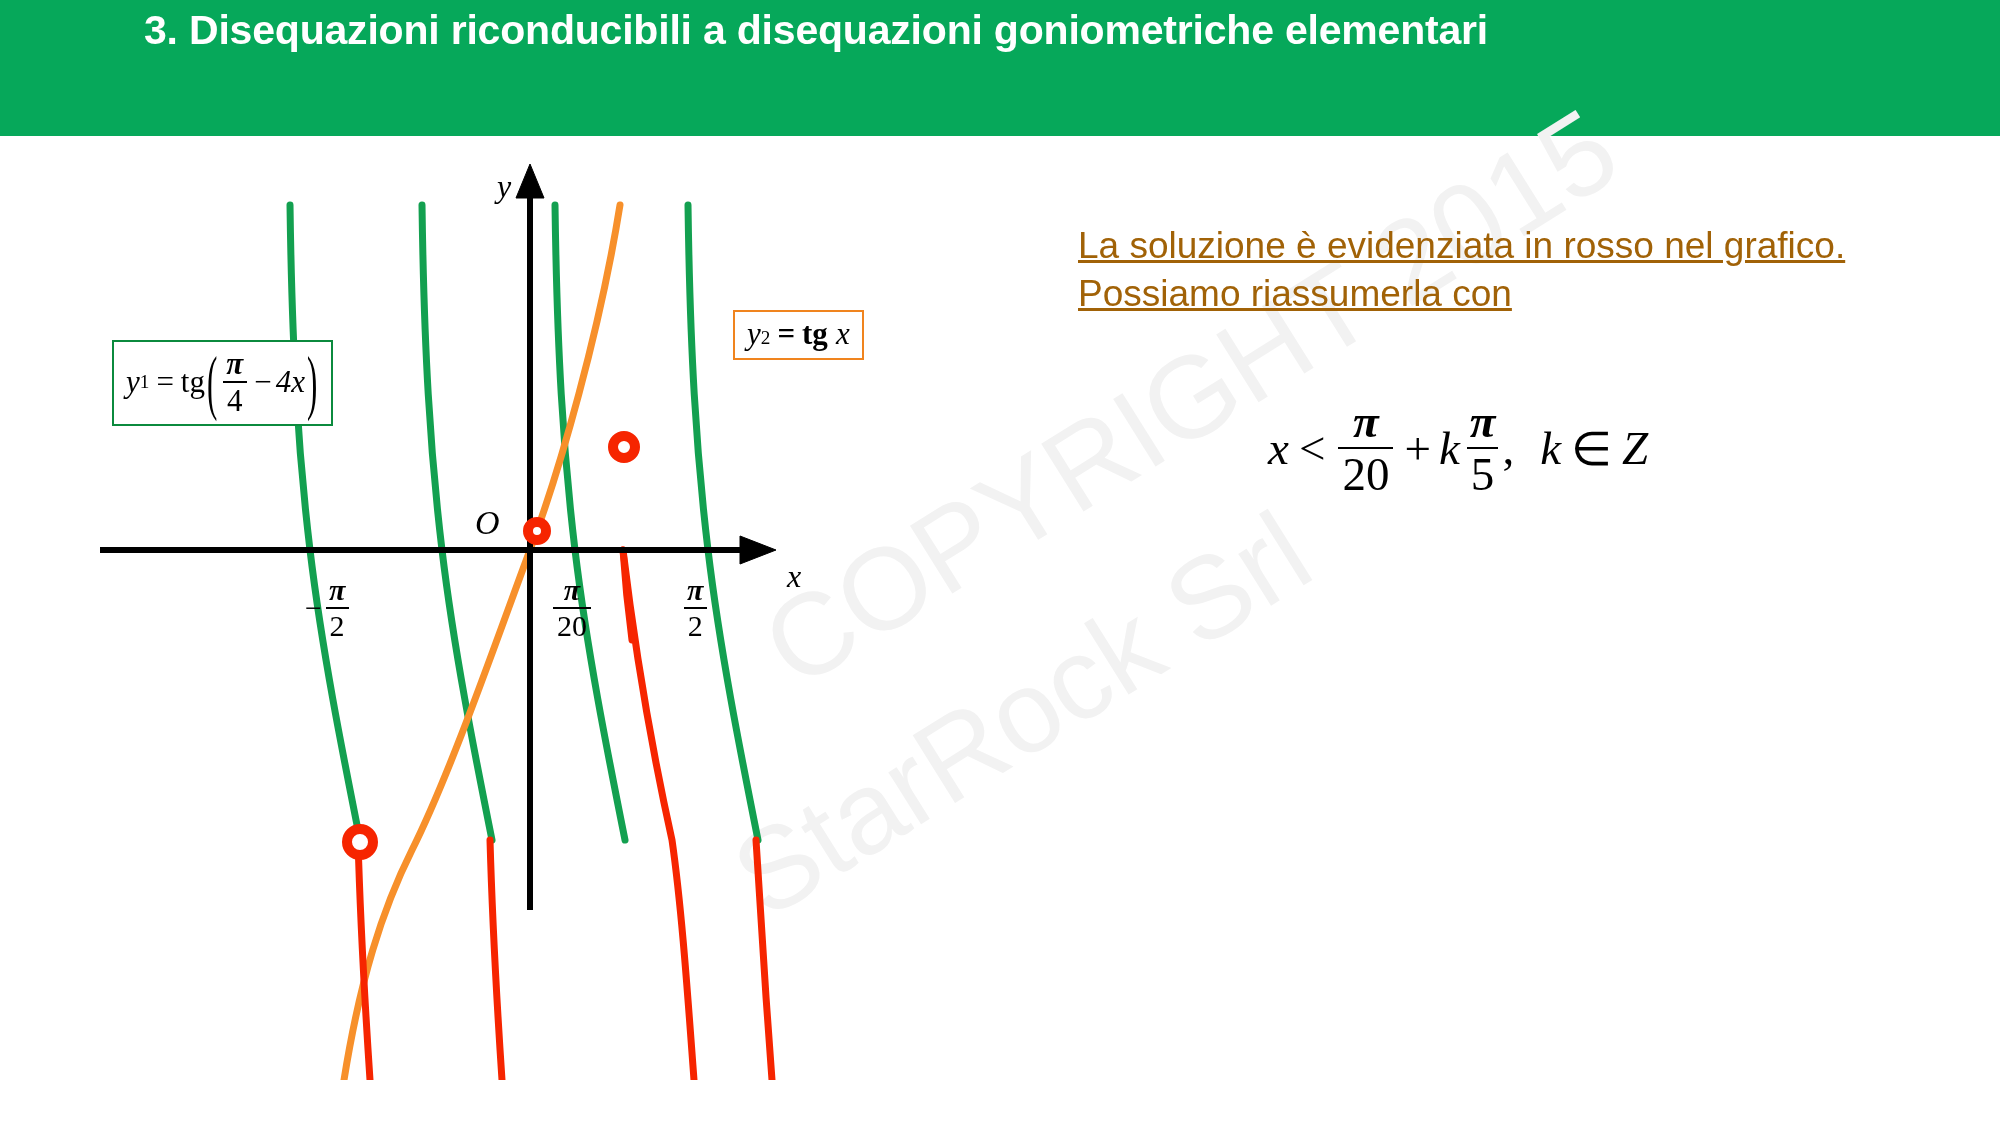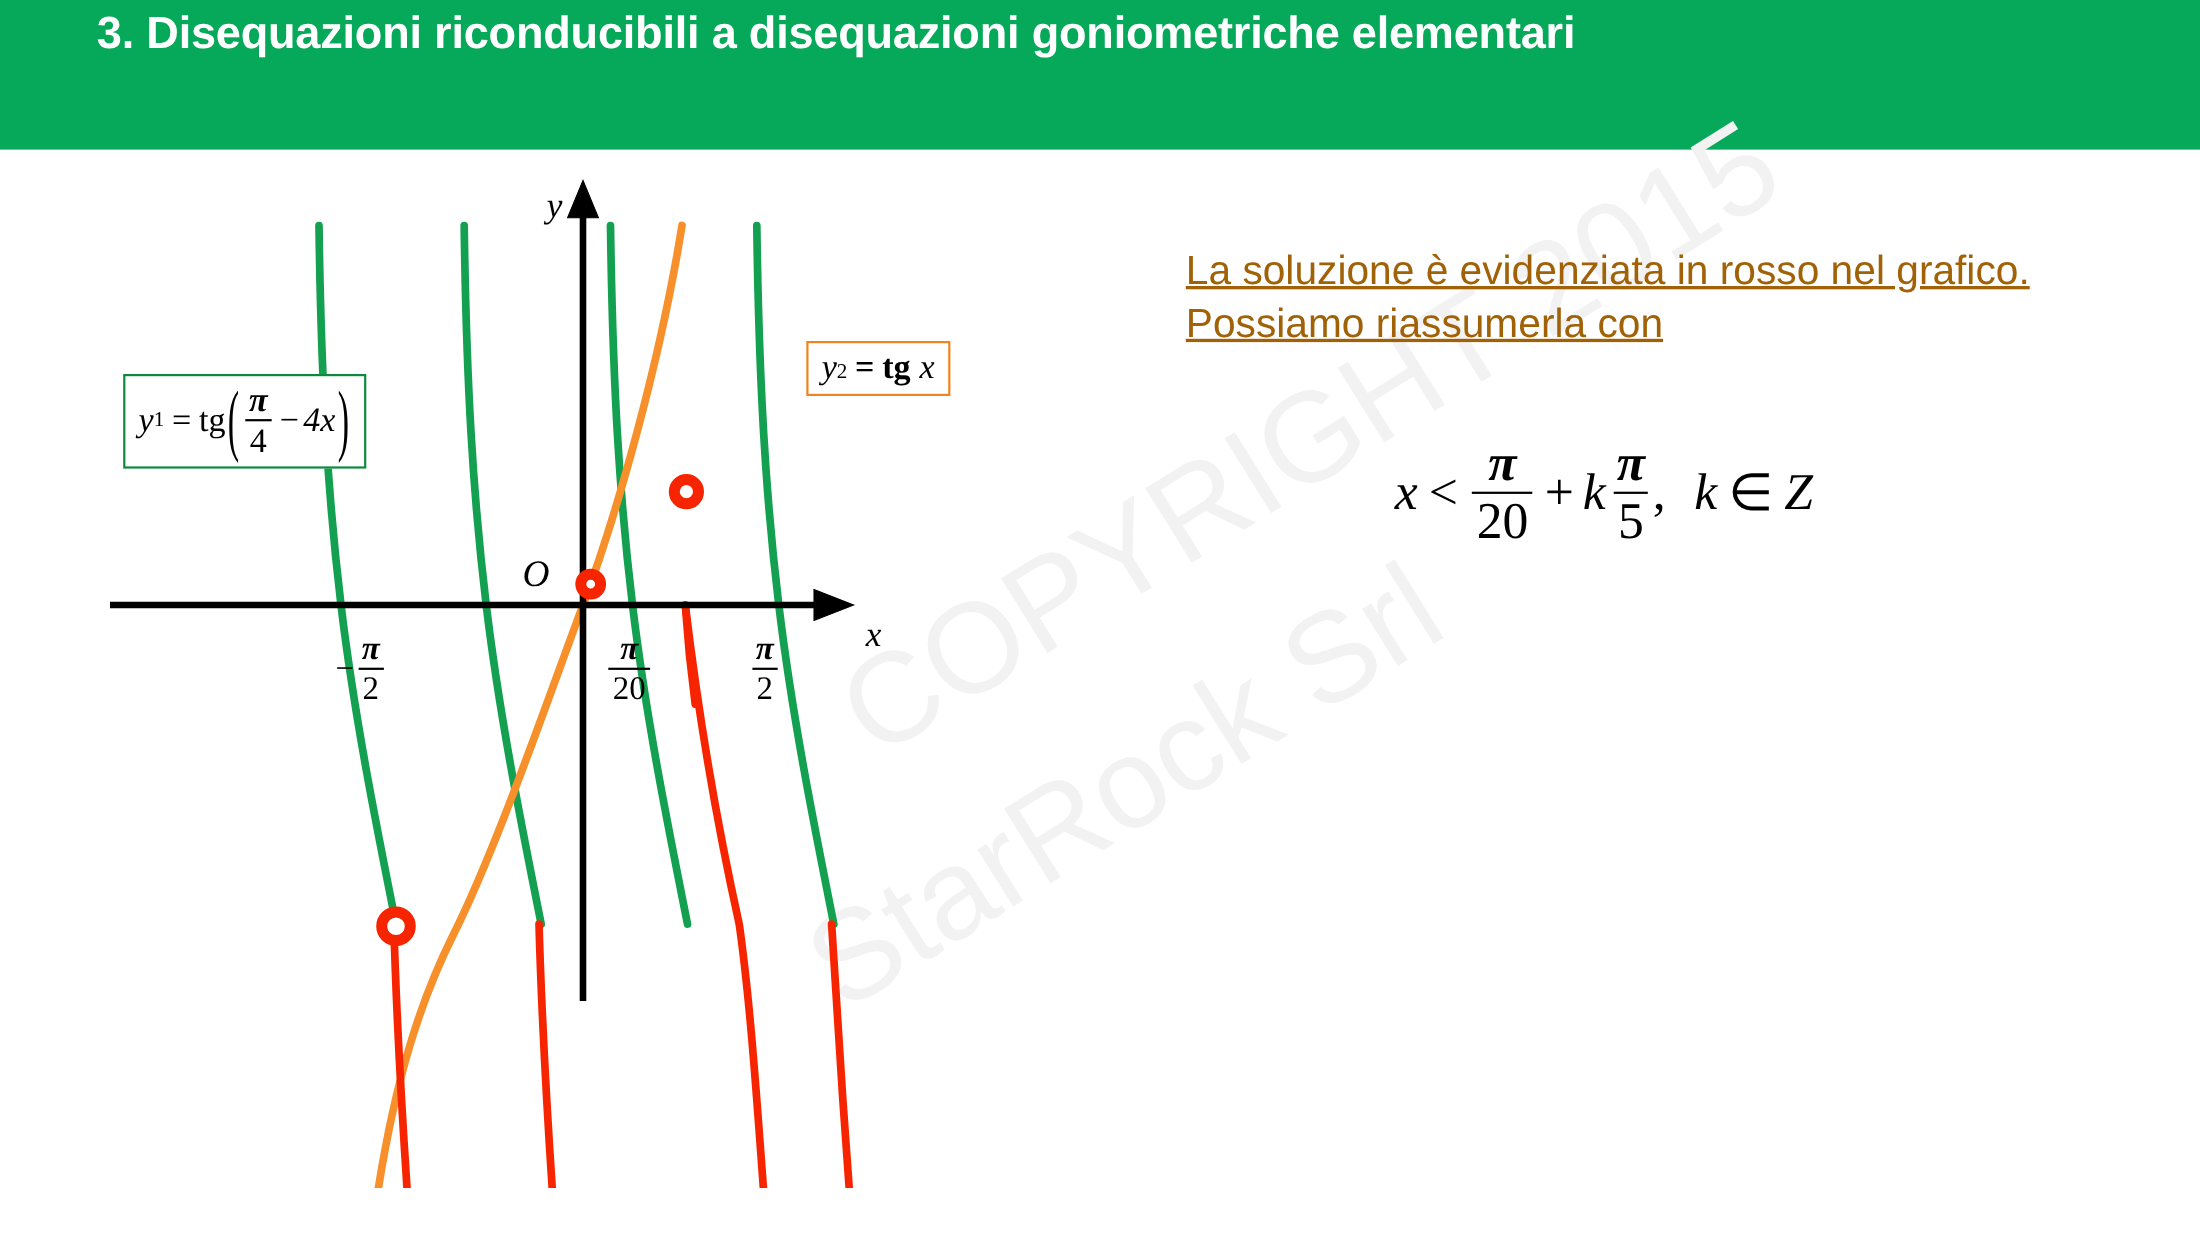--- a/index.html
+++ b/index.html
@@ -18,22 +18,23 @@
     width: 2000px; height: 136px;
     background: #06A85A;
     display: flex; align-items: flex-start;
   }
   #title-text {
     color: #ffffff;
     font-size: 41px;
     font-weight: bold;
     line-height: 1.18;
     letter-spacing: -0.2px;
-    padding: 6px 0 0 88px;
+    padding: 6px 0 0 116px;
     max-width: 1780px;
+    margin-left: 28px;
   }
 
   
   #watermark {
     position: absolute;
     left: 700px; top: 130px;
     width: 900px; height: 700px;
     pointer-events: none;
     z-index: 1;
   }

